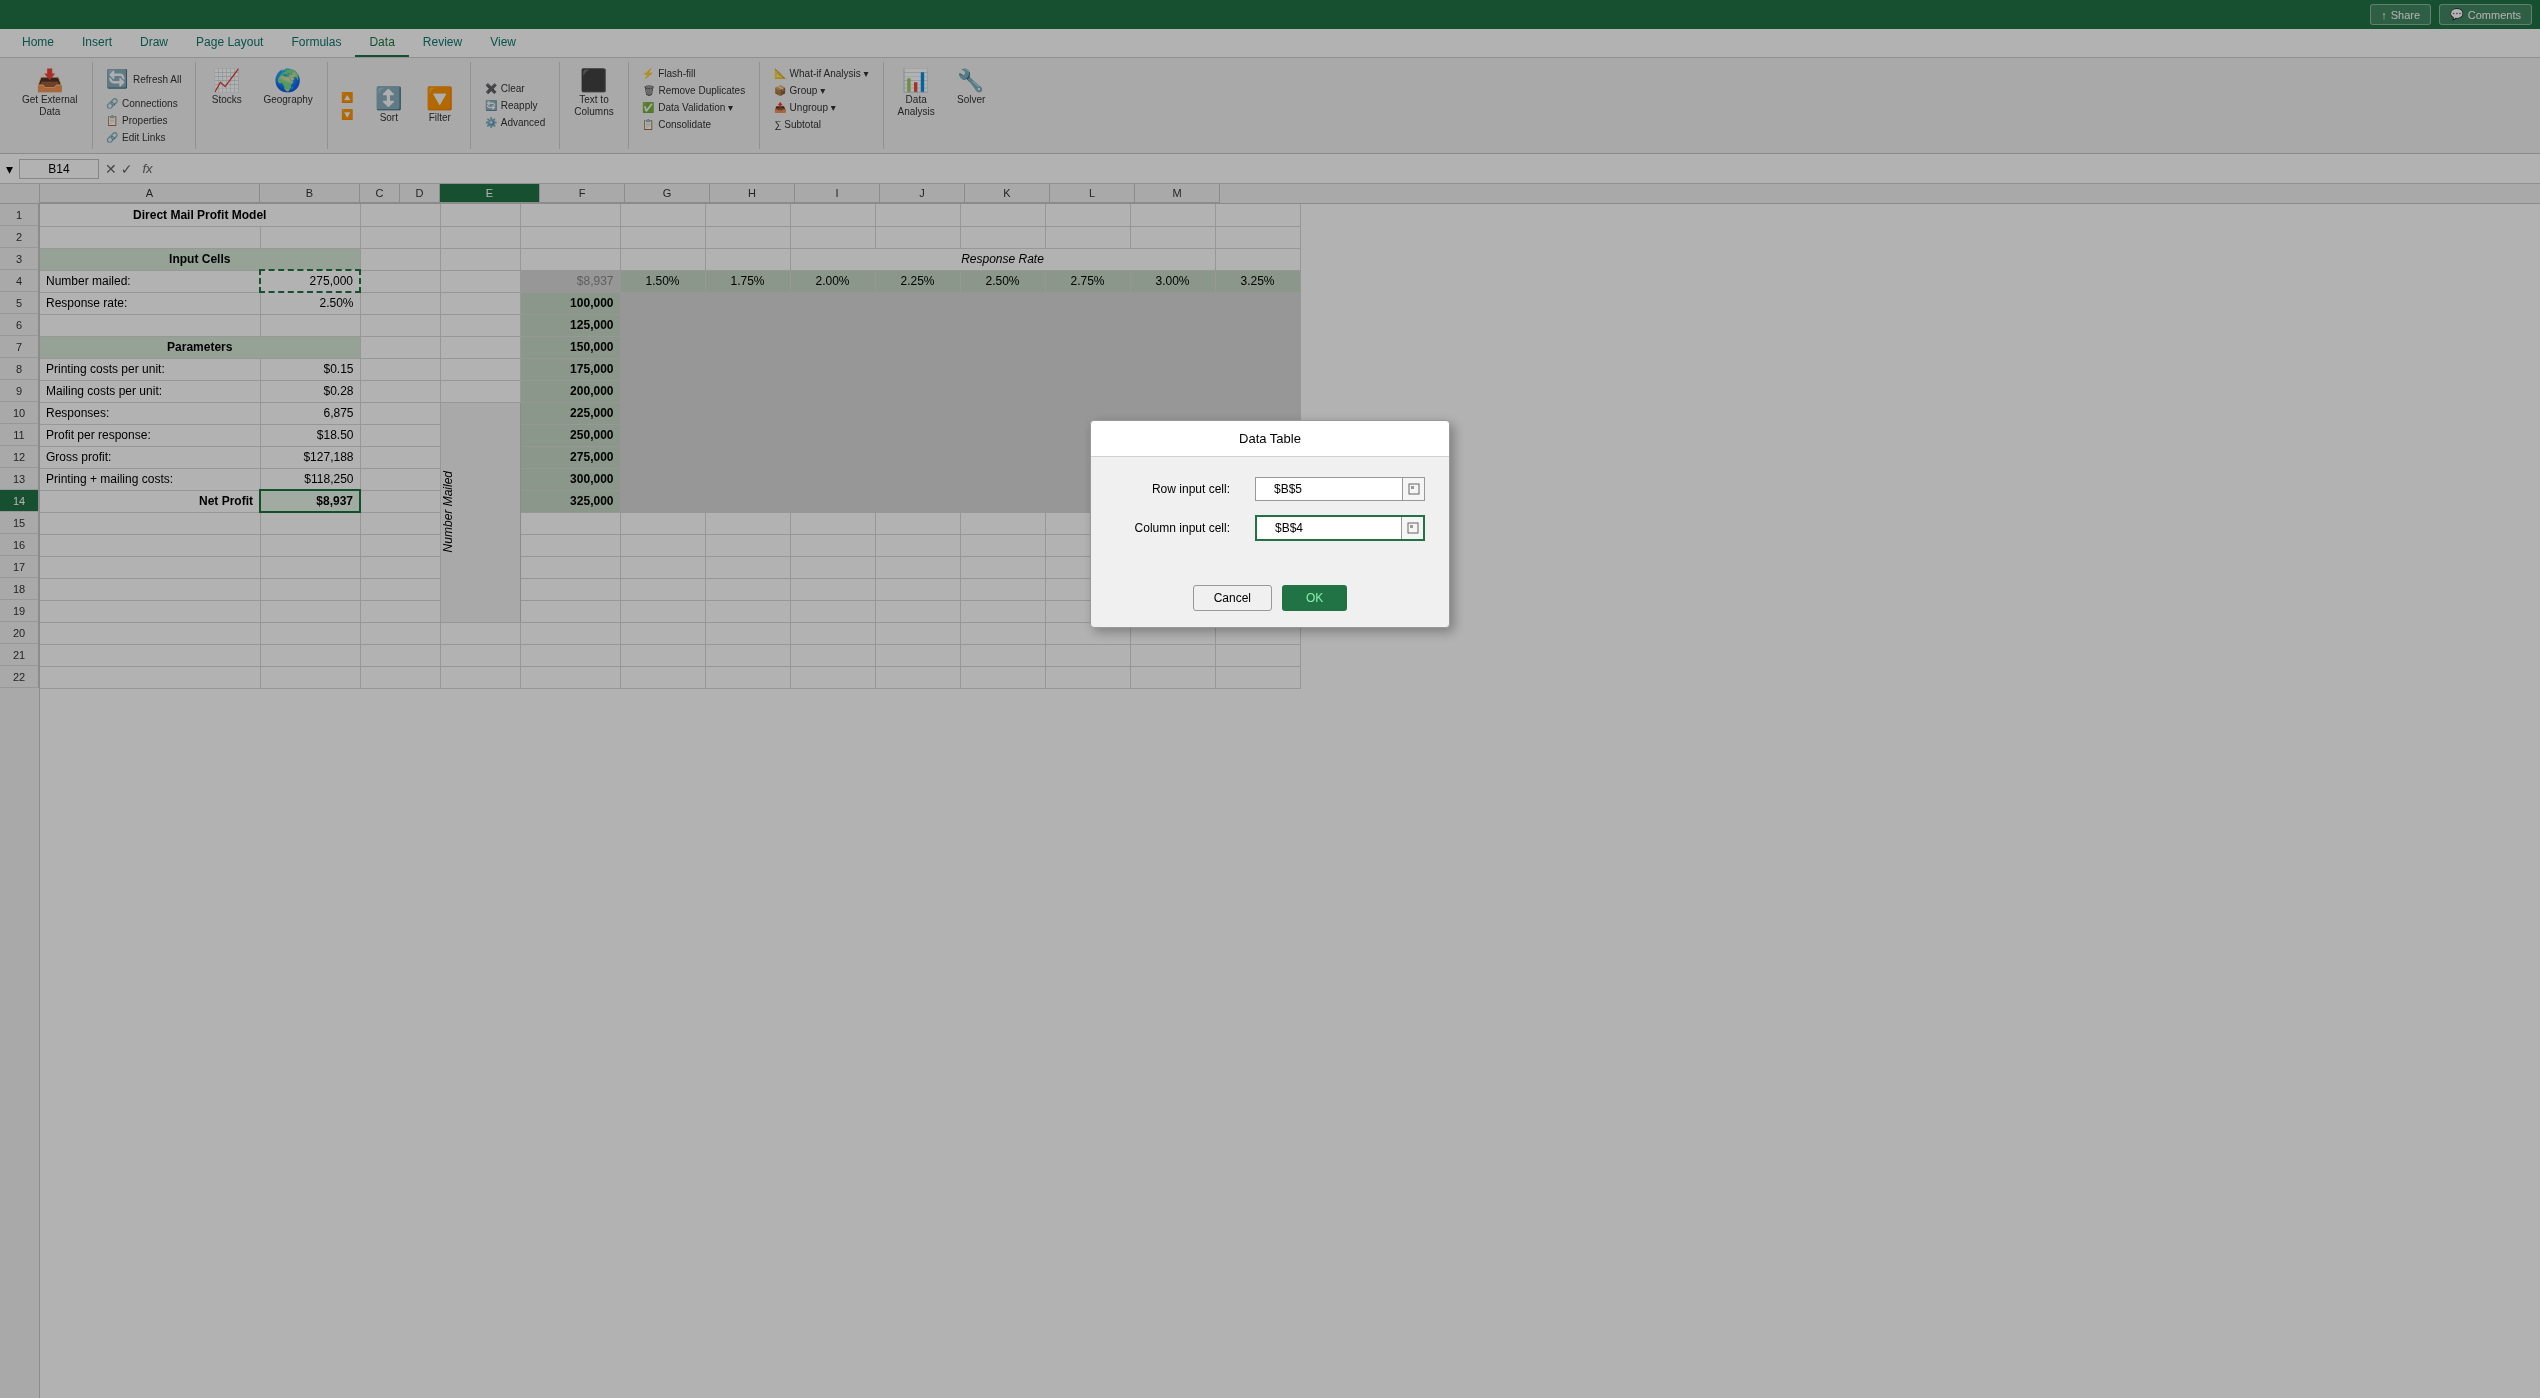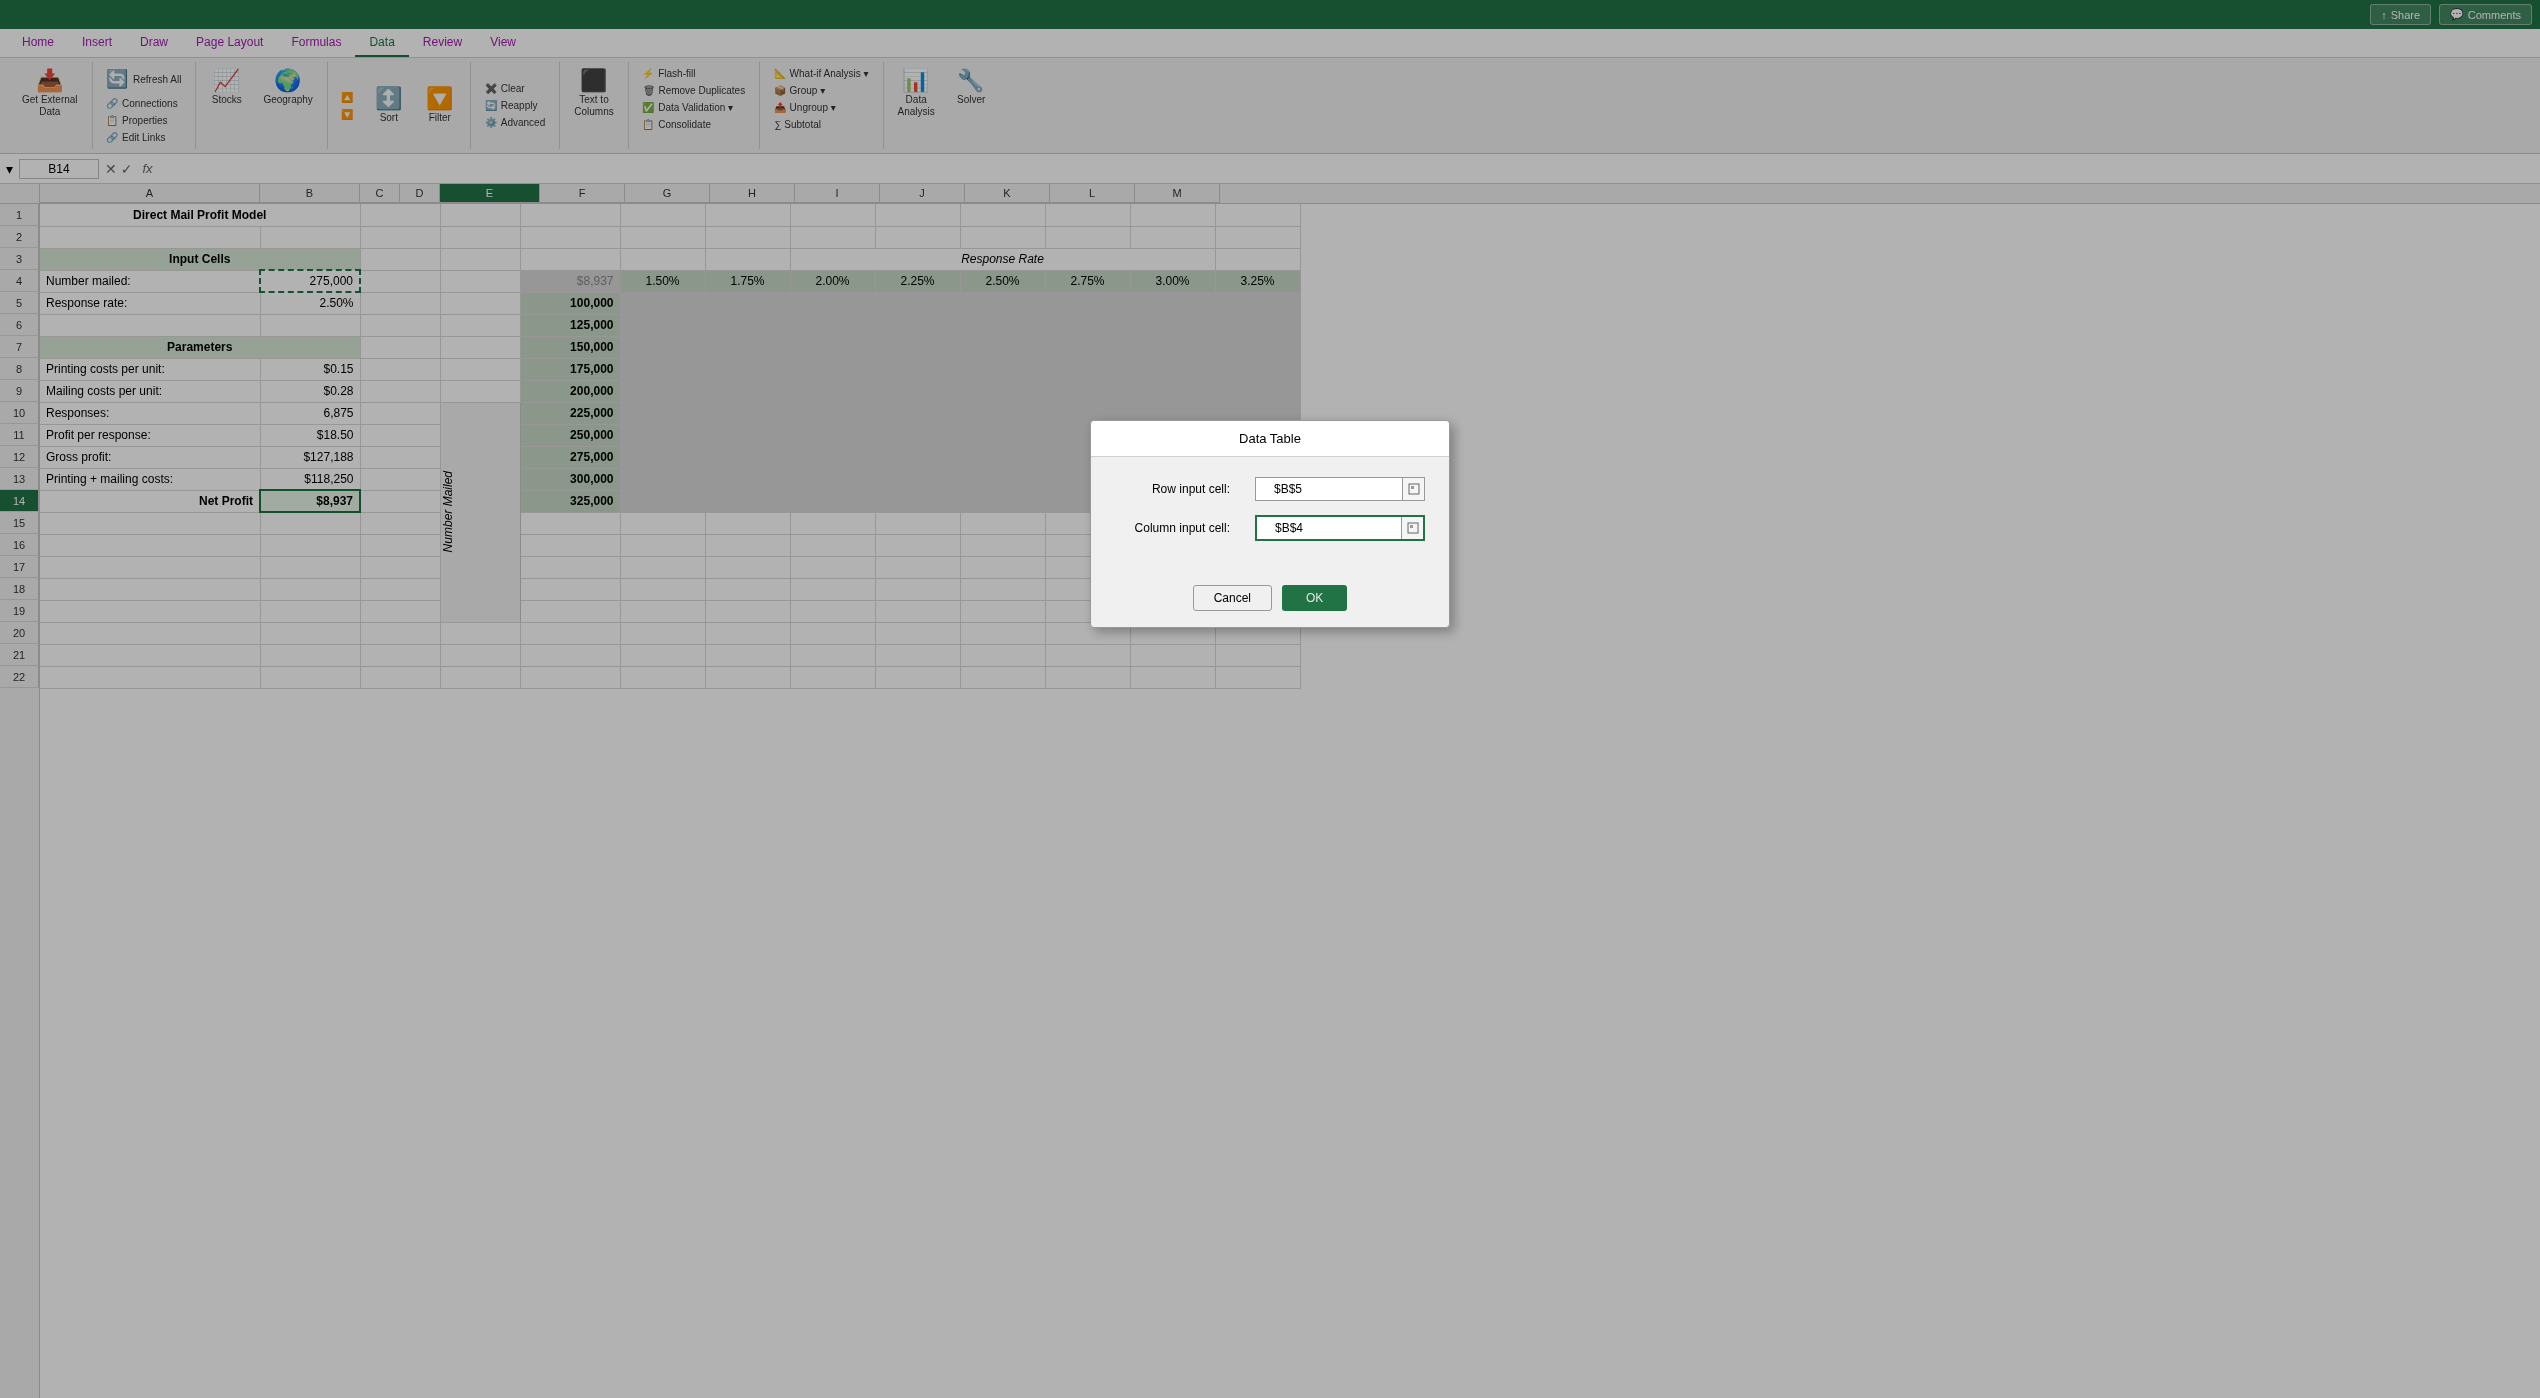--- a/index.html
+++ b/index.html
@@ -1,18 +1,18 @@
 <!DOCTYPE html>
 <html><head>
   <meta charset="utf-8">
   <style>
     * { box-sizing: border-box; margin: 0; padding: 0; }
     body { font-family: 'Segoe UI', Arial, sans-serif; font-size: 12px; background: #fff; overflow: hidden; }
     .ribbon-tabs { display: flex; background: #fff; border-bottom: 1px solid #d0d0d0; padding: 0 8px; }
-    .ribbon-tab { padding: 6px 14px; font-size: 12px; cursor: pointer; color: #a21caf; }
+    .ribbon-tab { padding: 6px 14px; font-size: 12px; cursor: pointer; color: #0f766e; }
     .ribbon-tab.active { color: #217346; border-bottom: 2px solid #217346; font-weight: 500; }
 
     .ribbon-content { background: #f3f3f3; border-bottom: 1px solid #c8c8c8; padding: 4px 8px; display: flex; align-items: stretch; min-height: 90px; }
     .ribbon-group { display: flex; flex-direction: column; align-items: center; padding: 4px 8px; border-right: 1px solid #d0d0d0; min-width: 60px; }
     .ribbon-group:last-child { border-right: none; }
     .ribbon-group-content { display: flex; align-items: flex-start; gap: 4px; flex: 1; }
 
     .rb-btn { display: flex; flex-direction: column; align-items: center; justify-content: center; padding: 4px 6px; border-radius: 3px; cursor: pointer; min-width: 45px; font-size: 10px; color: #333; text-align: center; }
     .rb-btn .icon { font-size: 22px; margin-bottom: 2px; line-height: 1; }
     .rb-btn .label { font-size: 10px; line-height: 1.2; }
@@ -71,21 +71,21 @@
     .dialog { background: #f0f0f0; border: 1px solid #999; border-radius: 4px; box-shadow: 4px 4px 12px rgba(0,0,0,0.3); width: 360px; }
     .dialog-title { background: #fff; border-bottom: 1px solid #d0d0d0; padding: 10px 16px; font-size: 13px; font-weight: 500; border-radius: 4px 4px 0 0; text-align: center; }
     .dialog-body { padding: 20px 24px; }
     .dialog-row { display: flex; align-items: center; margin-bottom: 14px; }
     .dialog-label { width: 140px; font-size: 12px; text-align: right; padding-right: 25px; }
     .dialog-input-wrap { display: flex; align-items: center; flex: 1; border: 1px solid #999; background: white; }
     .dialog-input { border: none; outline: none; padding: 3px 18px; font-size: 12px; flex: 1; width: 120px; }
     .dialog-input-btn { width: 22px; height: 22px; border-left: 1px solid #999; display: flex; align-items: center; justify-content: center; cursor: pointer; background: #f5f5f5; font-size: 10px; }
     .dialog-footer { display: flex; justify-content: center; gap: 10px; padding: 10px 32px 16px; }
     .btn-cancel { padding: 5px 20px; background: #f0f0f0; border: 1px solid #999; border-radius: 3px; cursor: pointer; font-size: 12px; }
-    .btn-ok { padding: 5px 24px; background: #217346; color: #e5e5e5; border: none; border-radius: 3px; cursor: pointer; font-size: 12px; font-weight: 500; }
+    .btn-ok { padding: 5px 24px; background: #217346; color: #86efac; border: none; border-radius: 3px; cursor: pointer; font-size: 12px; font-weight: 500; }
   </style>
 </head>
 <body>
 
 <div class="top-bar">
   <button class="top-bar-btn">
     <span>↑</span>
     <span>Share</span>
   </button>
   <button class="top-bar-btn">

